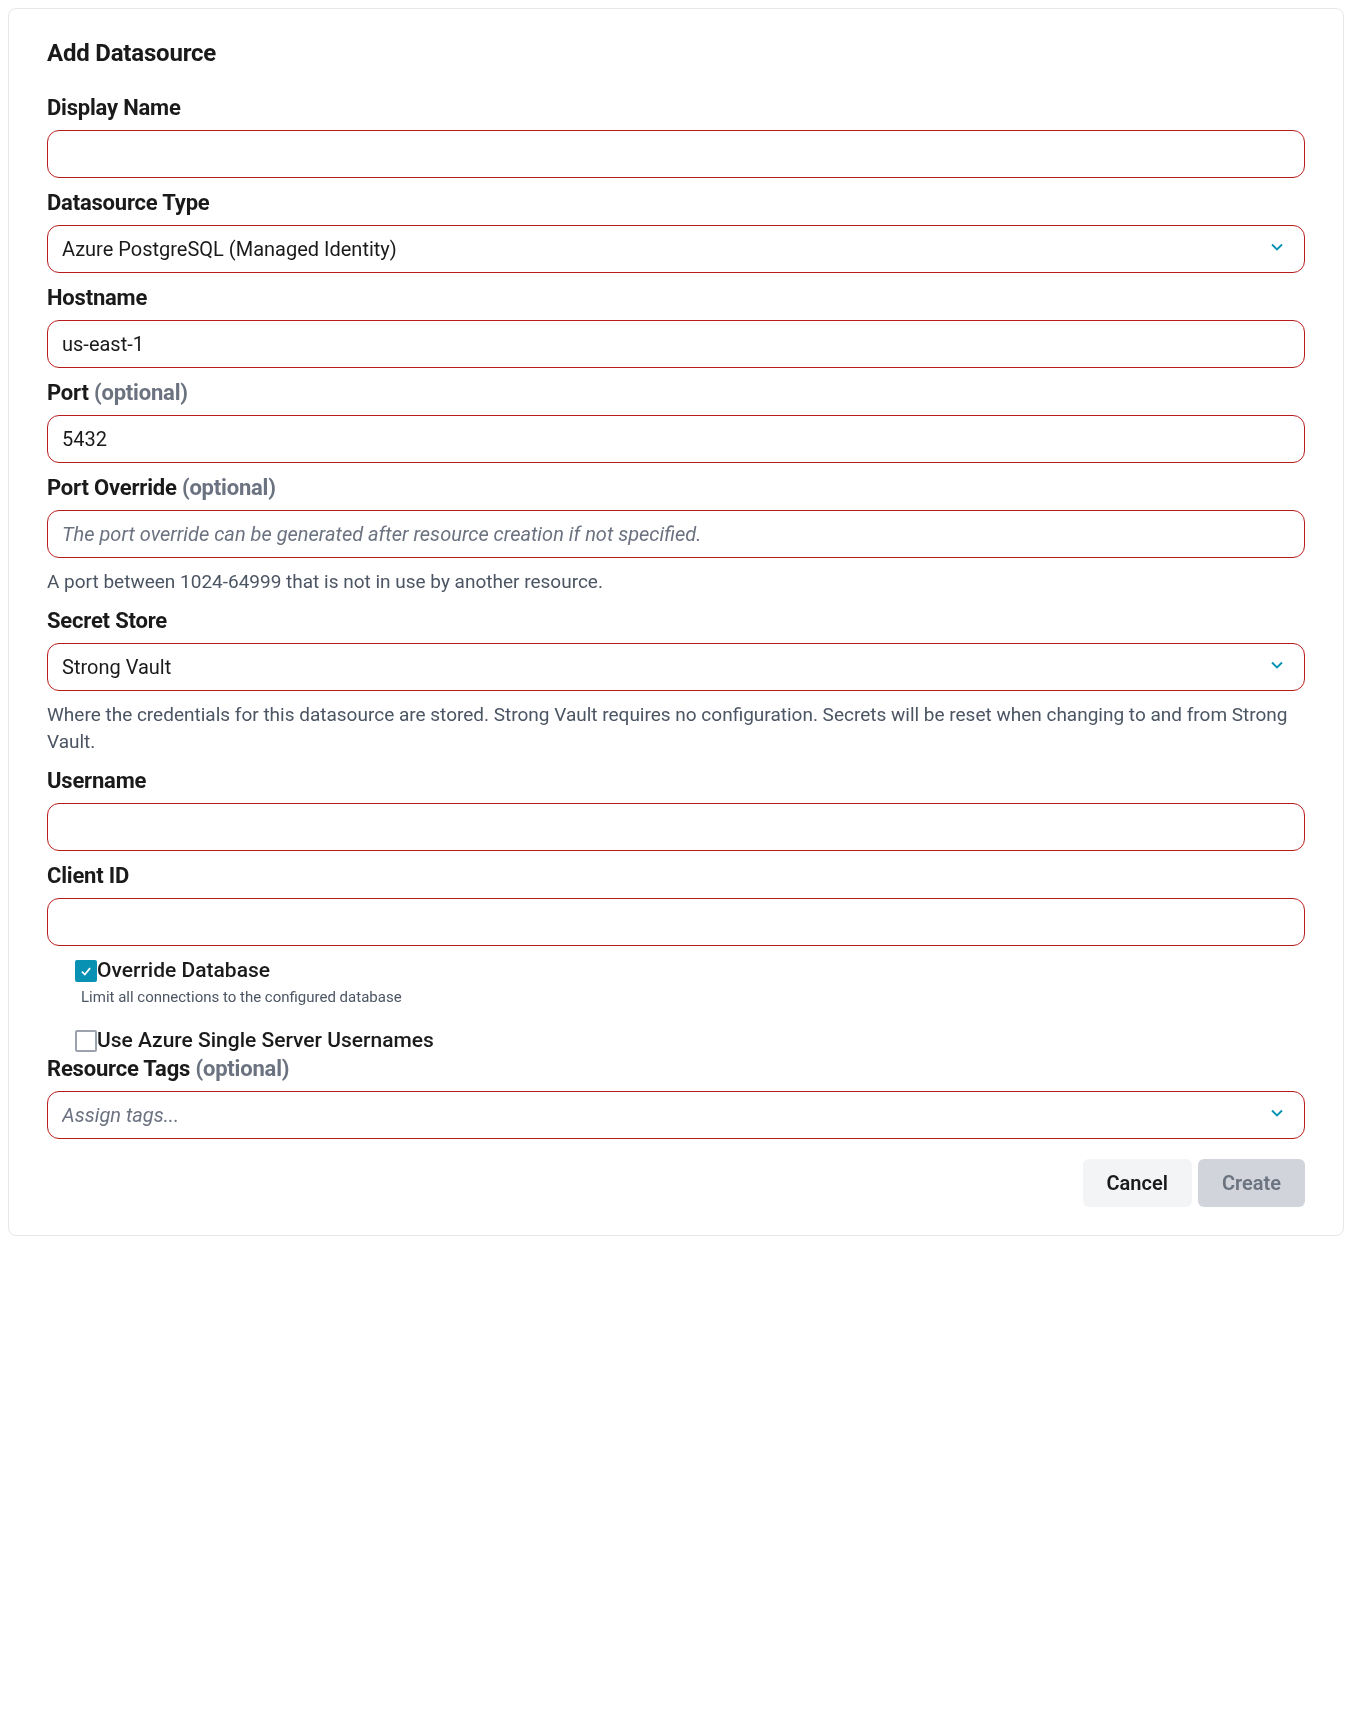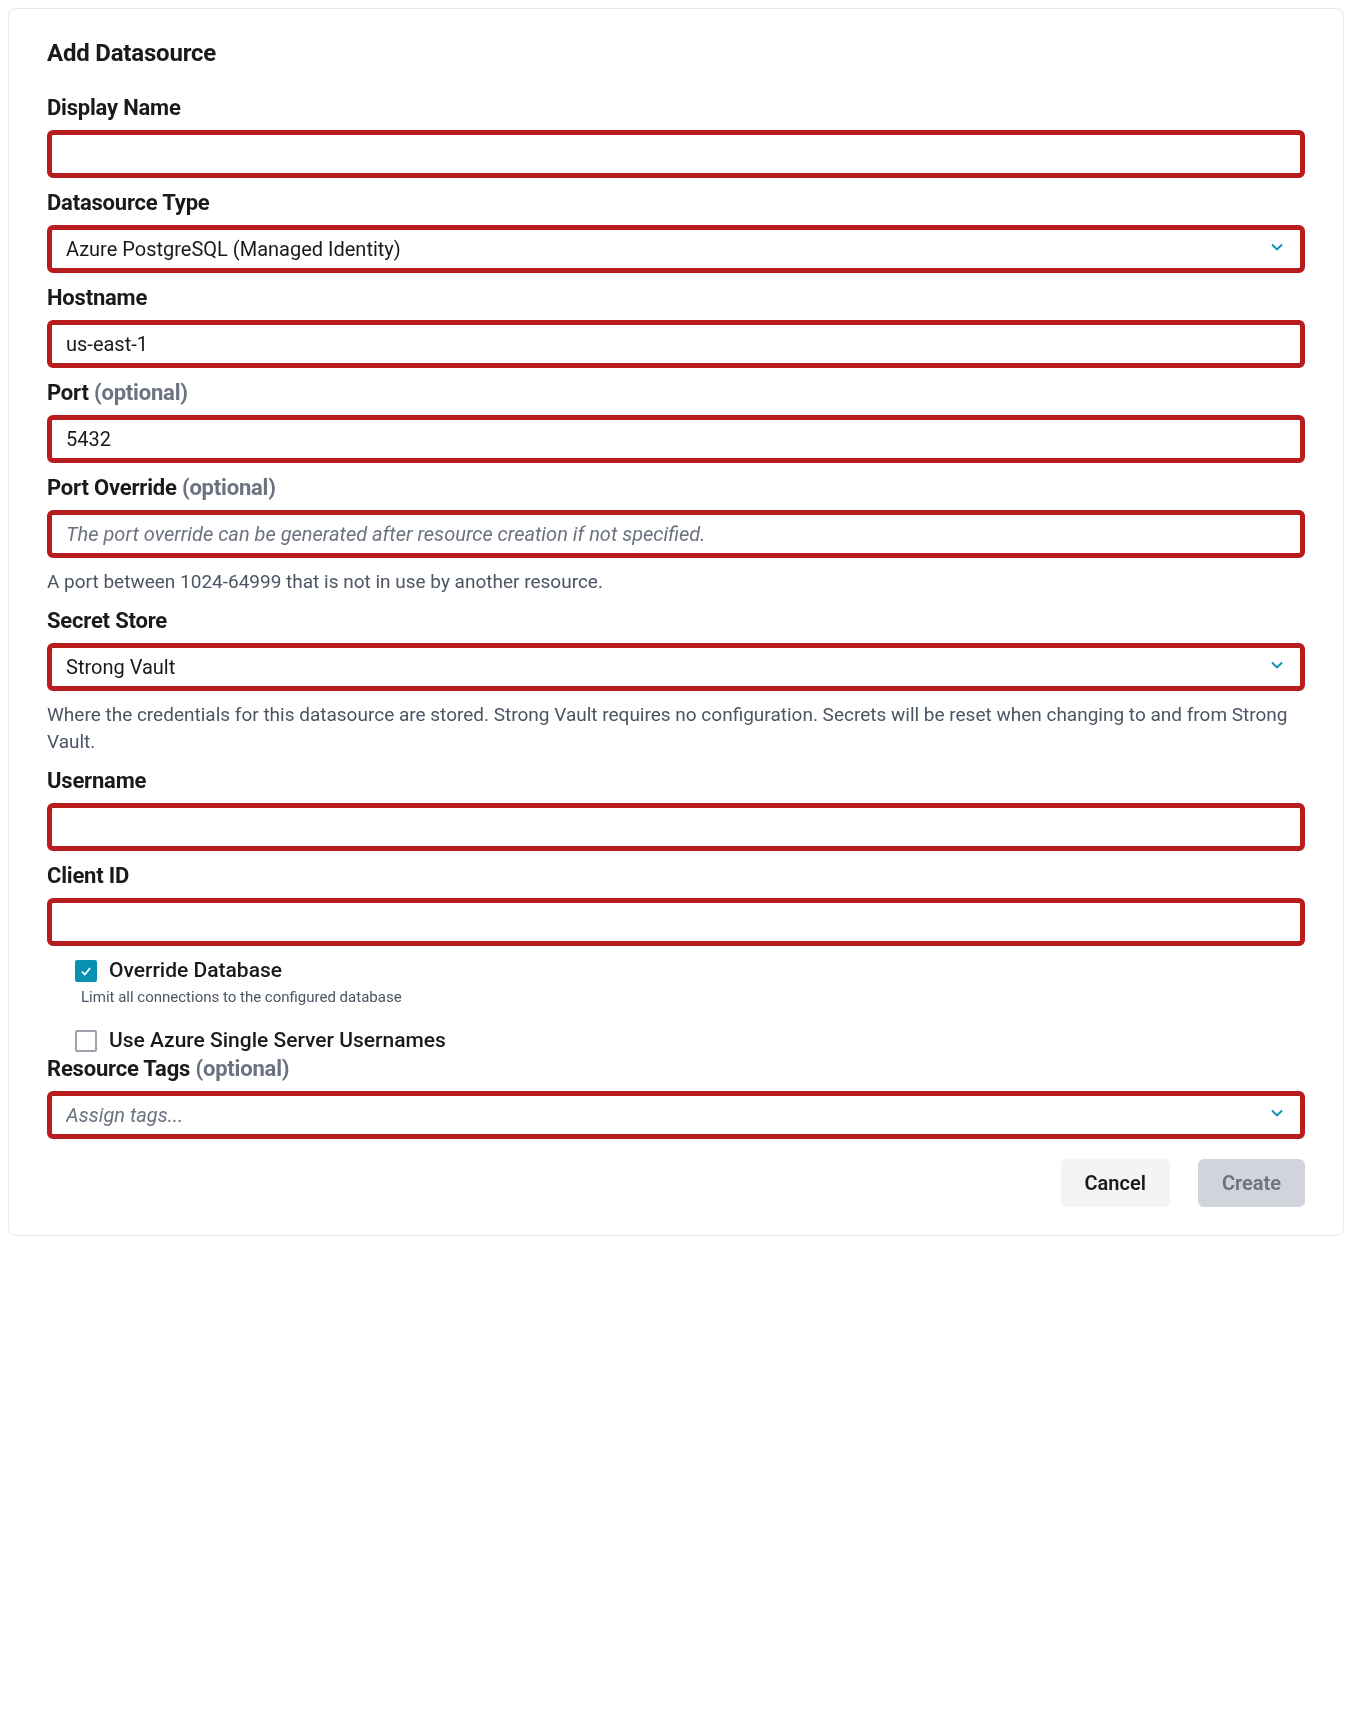--- a/index.html
+++ b/index.html
@@ -28,22 +28,22 @@
     font-weight: 700;
     margin-bottom: 10px;
     letter-spacing: -0.2px;
   }
   .field-label .optional {
     font-weight: 700;
     color: #6b7280;
   }
   .input, .select {
     width: 100%;
-    border: 5px solid #b91c1c;
-    border-radius: 6px;
+    border: 1px solid #b91c1c;
+    border-radius: 12px;
     padding: 10px 14px;
     font-size: 20px;
     font-family: inherit;
     color: #1a1a1a;
     background: #fff;
     line-height: 1.3;
     height: 48px;
   }
   .input::placeholder {
     color: #6b7280;
@@ -60,21 +60,20 @@
   }
   .help {
     font-size: 19px;
     color: #4b5563;
     margin-top: 10px;
     line-height: 1.45;
   }
   .checkbox-row {
     display: flex;
     align-items: flex-start;
-    gap: 12px;
     margin-top: 4px;
     margin-bottom: 4px;
     padding-left: 28px;
   }
   .checkbox {
     width: 22px;
     height: 22px;
     border: 2px solid #9ca3af;
     border-radius: 2px;
     flex-shrink: 0;
@@ -97,21 +96,21 @@
   .checkbox-help {
     font-size: 15px;
     color: #4b5563;
     margin-left: 34px;
     margin-top: 6px;
     margin-bottom: 22px;
   }
   .footer {
     display: flex;
     justify-content: flex-end;
-    gap: 28px;
+    gap: 6px;
     margin-top: 20px;
   }
   .btn {
     font-size: 20px;
     font-weight: 600;
     padding: 12px 24px;
     border-radius: 6px;
     border: none;
     cursor: pointer;
     font-family: inherit;

